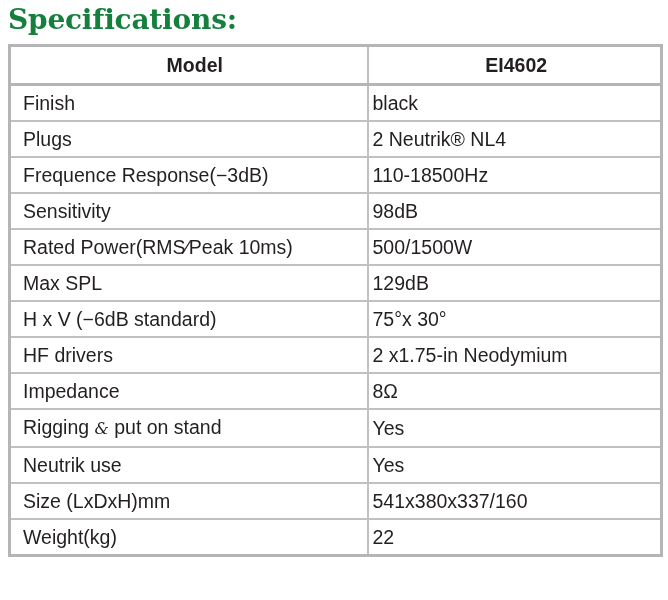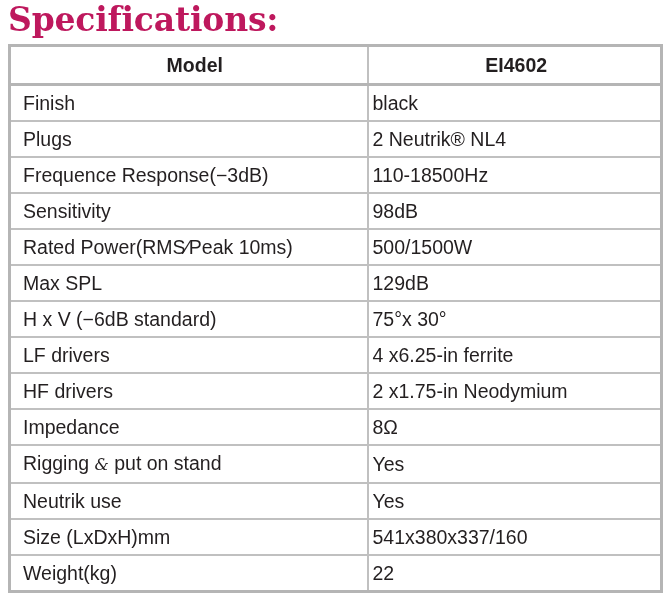--- a/index.html
+++ b/index.html
@@ -24,24 +24,24 @@
     box-sizing: border-box;
   }
 
   
   .spec-title {
     position: absolute;
     left: 8px;
     top: 2px;
     font-family: "DejaVu Serif", "Liberation Serif", serif;
     font-weight: bold;
-    font-size: 33px;
+    font-size: 28px;
     line-height: 36px;
     letter-spacing: -0.2px;
-    color: #be185d;
+    color: #15803d;
     white-space: nowrap;
   }
 
   
   .spec-table-wrap {
     position: absolute;
     left: 8px;
     top: 44px;
     width: 652px;
   }
@@ -136,24 +136,20 @@
           </tr>
           <tr>
             <td class="label-cell">Max SPL</td>
             <td class="value-cell">129dB</td>
           </tr>
           <tr>
             <td class="label-cell">H x V (−6dB standard)</td>
             <td class="value-cell">75°x 30°</td>
           </tr>
           <tr>
-            <td class="label-cell">LF drivers</td>
-            <td class="value-cell">4 x6.25-in ferrite</td>
-          </tr>
-          <tr>
             <td class="label-cell">HF drivers</td>
             <td class="value-cell">2 x1.75-in Neodymium</td>
           </tr>
           <tr>
             <td class="label-cell">Impedance</td>
             <td class="value-cell">8Ω</td>
           </tr>
           <tr>
             <td class="label-cell">Rigging <span class="amp">&amp;</span> put on stand</td>
             <td class="value-cell">Yes</td>

